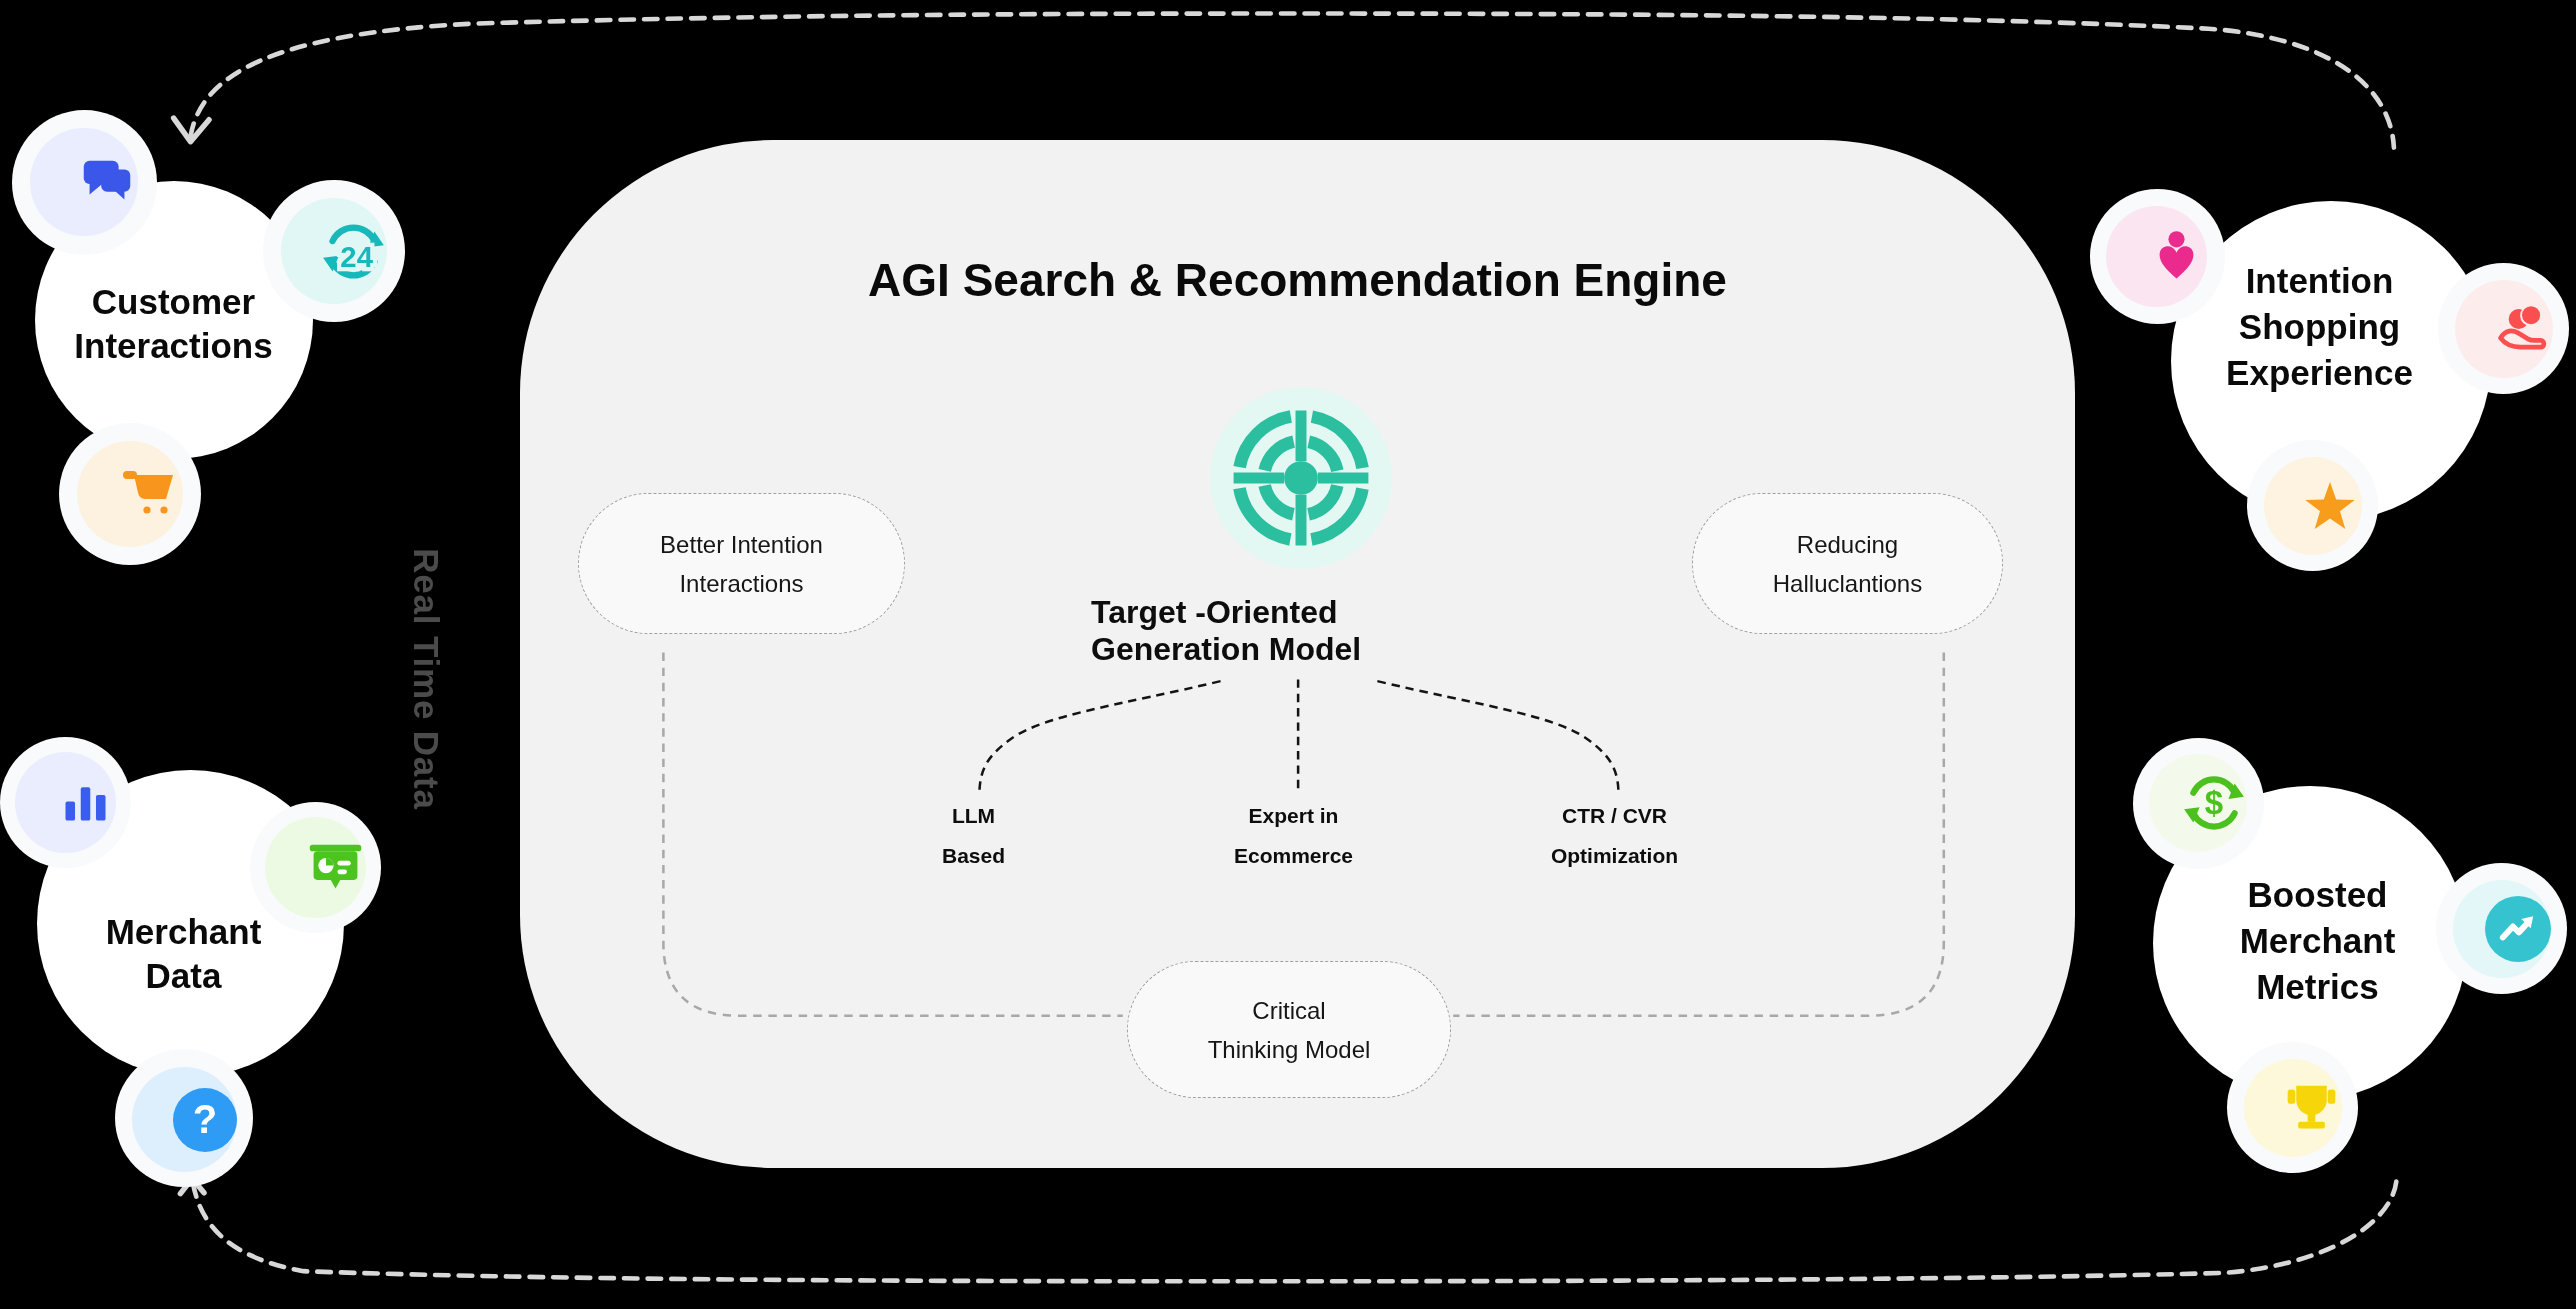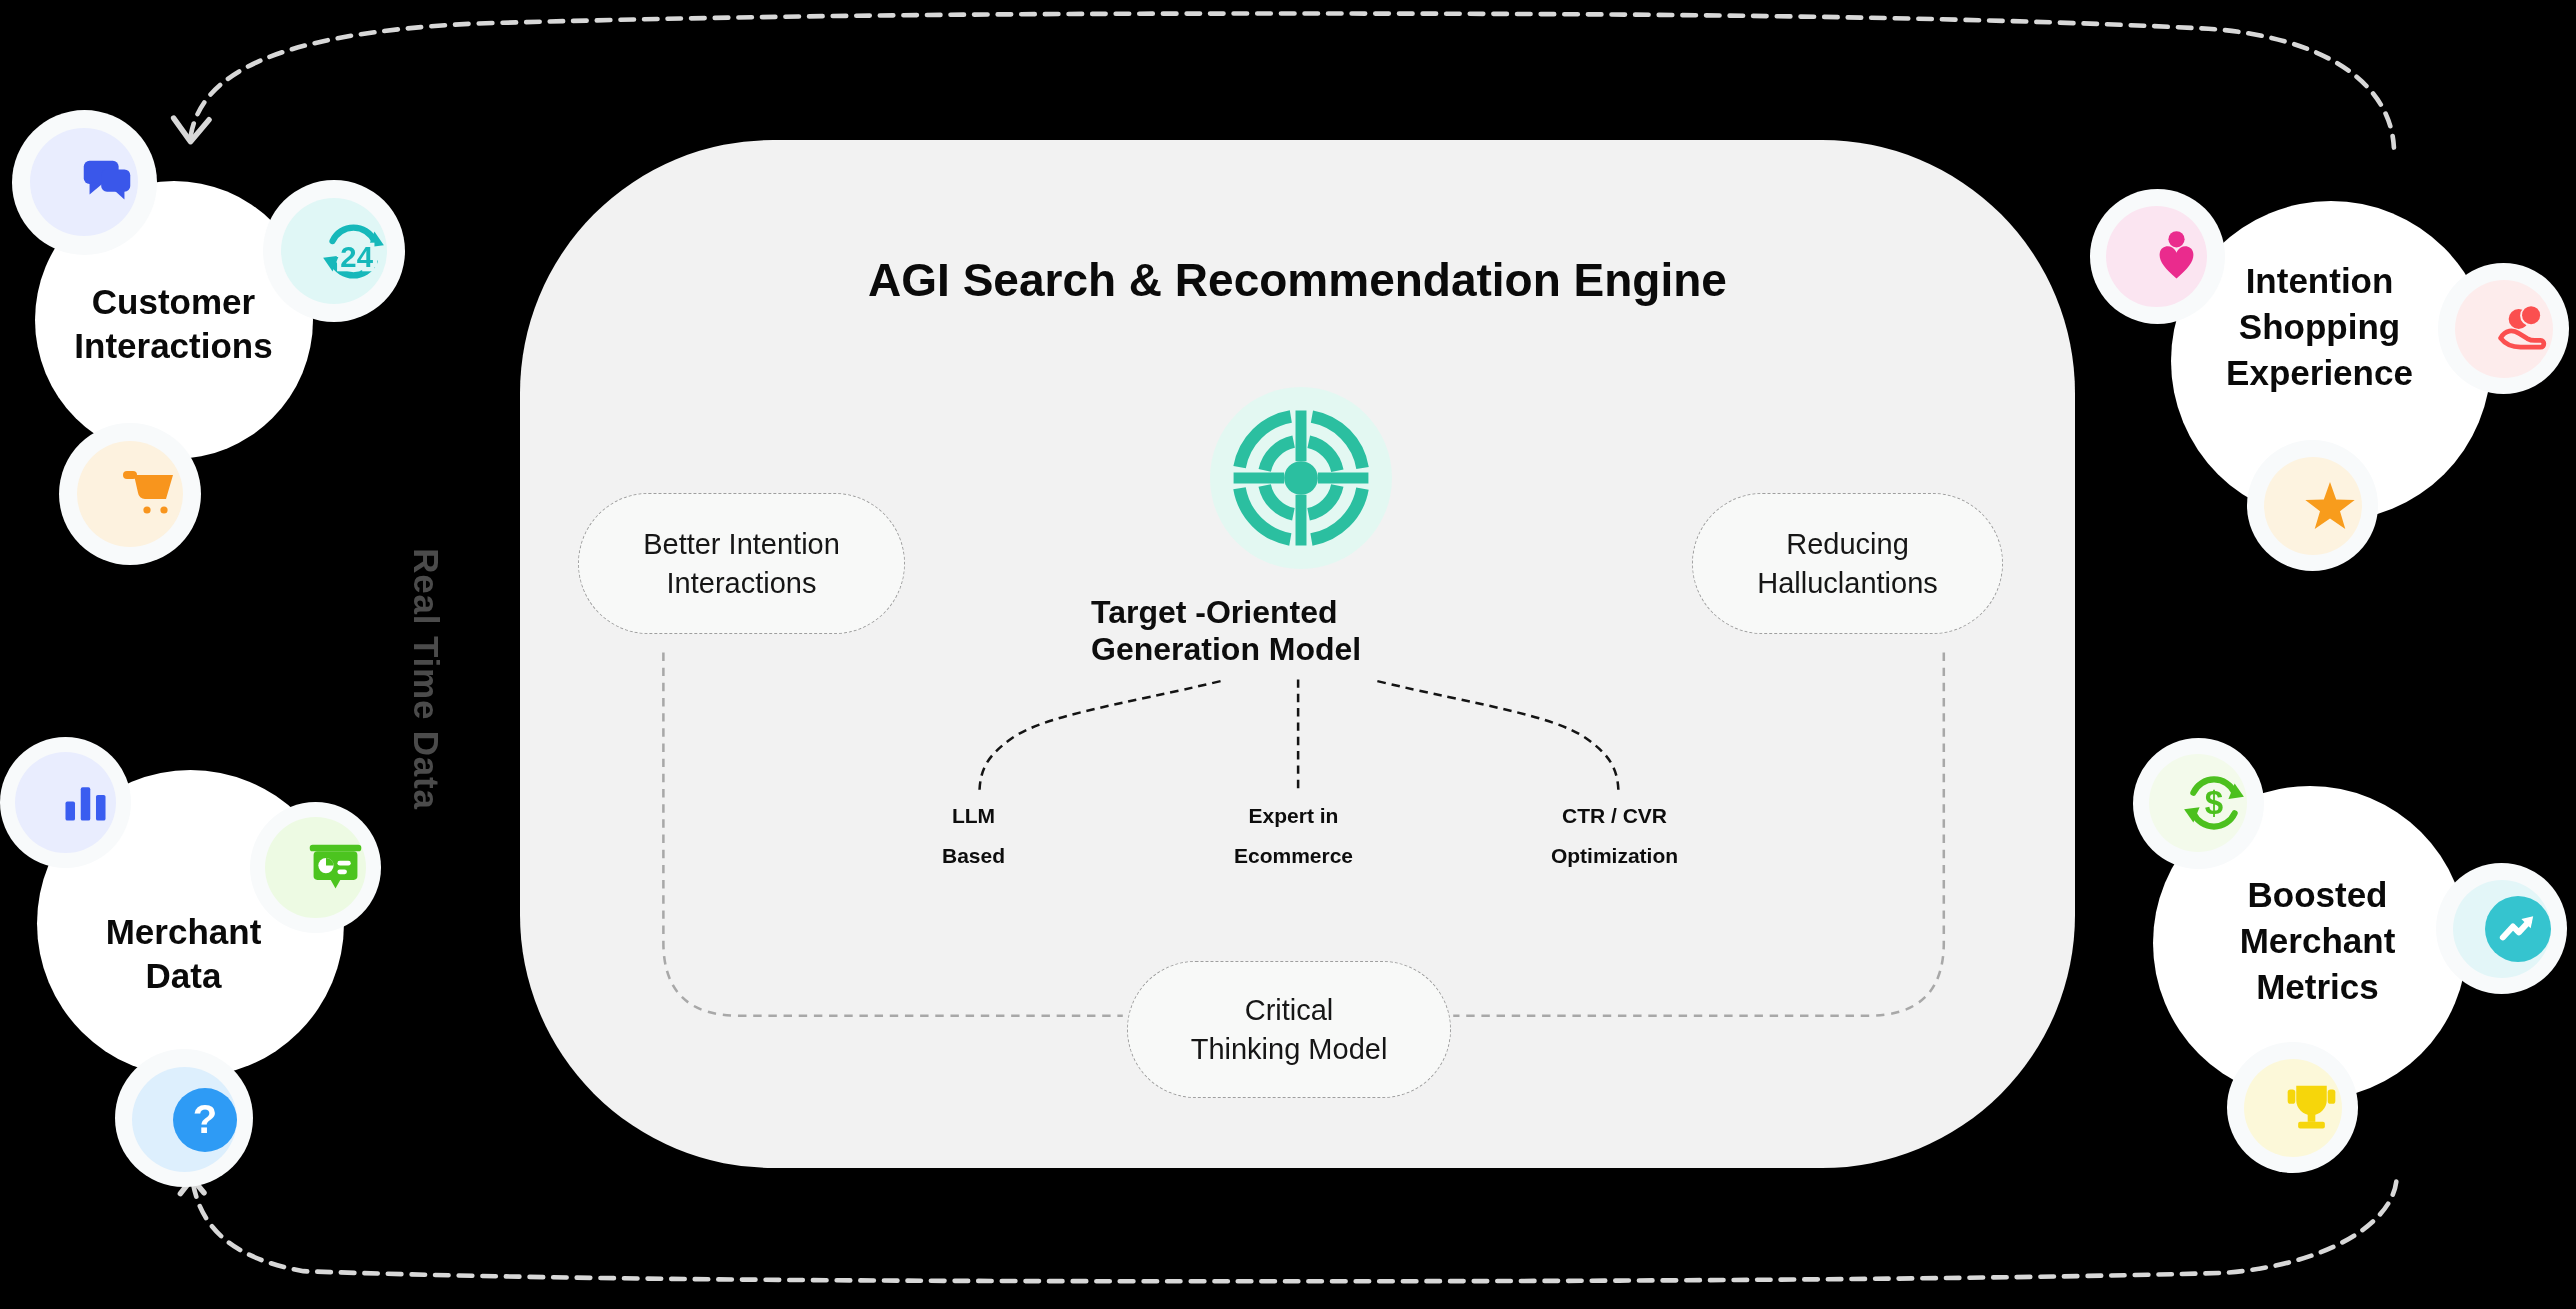--- a/index.html
+++ b/index.html
@@ -7,21 +7,21 @@
           font-family:"Liberation Sans","DejaVu Sans",sans-serif;}
   .abs{position:absolute;}
   
   .panel{left:520px;top:140px;width:1555px;height:1028px;background:#f2f2f2;border-radius:253px;}
   .panel-title{left:520px;top:253px;width:1555px;text-align:center;font-size:46px;font-weight:700;color:#0a0a0a;}
   .target-badge{left:1210px;top:387px;width:182px;height:182px;border-radius:50%;background:#e3f8f2;
                 display:flex;align-items:center;justify-content:center;}
   .target-caption{left:1091px;top:594px;width:421px;font-size:32px;font-weight:700;
                   line-height:37px;color:#0d0d0d;}
   .pill{background:#f8f9f8;border:1.7px dashed #9f9f9f;border-radius:101px;display:flex;flex-direction:column;
-        align-items:center;justify-content:center;font-size:29px;font-weight:500;line-height:39px;color:#161616;}
+        align-items:center;justify-content:center;font-size:24px;font-weight:500;line-height:39px;color:#161616;}
   .pill-bi{left:578px;top:493px;width:325px;height:139px;}
   .pill-rh{left:1692px;top:493px;width:309px;height:139px;}
   .pill-ct{left:1127px;top:961px;width:322px;height:135px;}
   .branch-label{text-align:center;font-size:21px;font-weight:700;line-height:40px;color:#0d0d0d;}
   .bl-llm{left:847px;top:796px;width:253px;}
   .bl-exp{left:1146px;top:796px;width:295px;}
   .bl-ctr{left:1446px;top:796px;width:337px;}
   
   .side-label{left:426px;top:679px;transform:translate(-50%,-50%) rotate(90deg);white-space:nowrap;
               font-size:35px;font-weight:700;letter-spacing:0.8px;color:#4b4b4b;}

